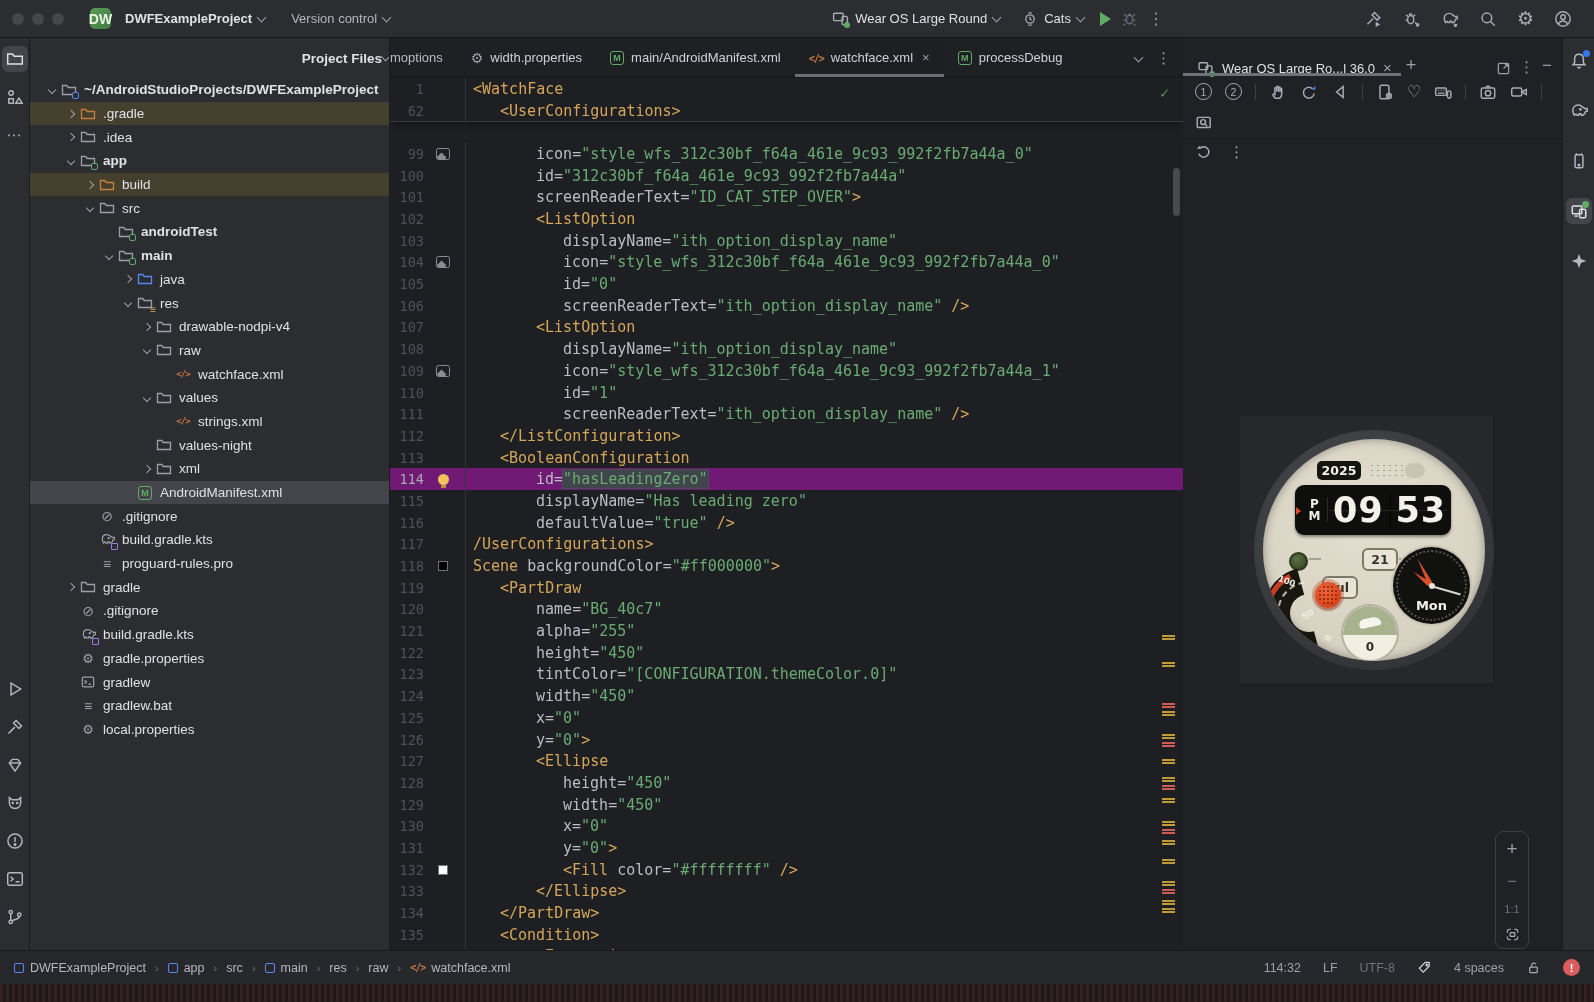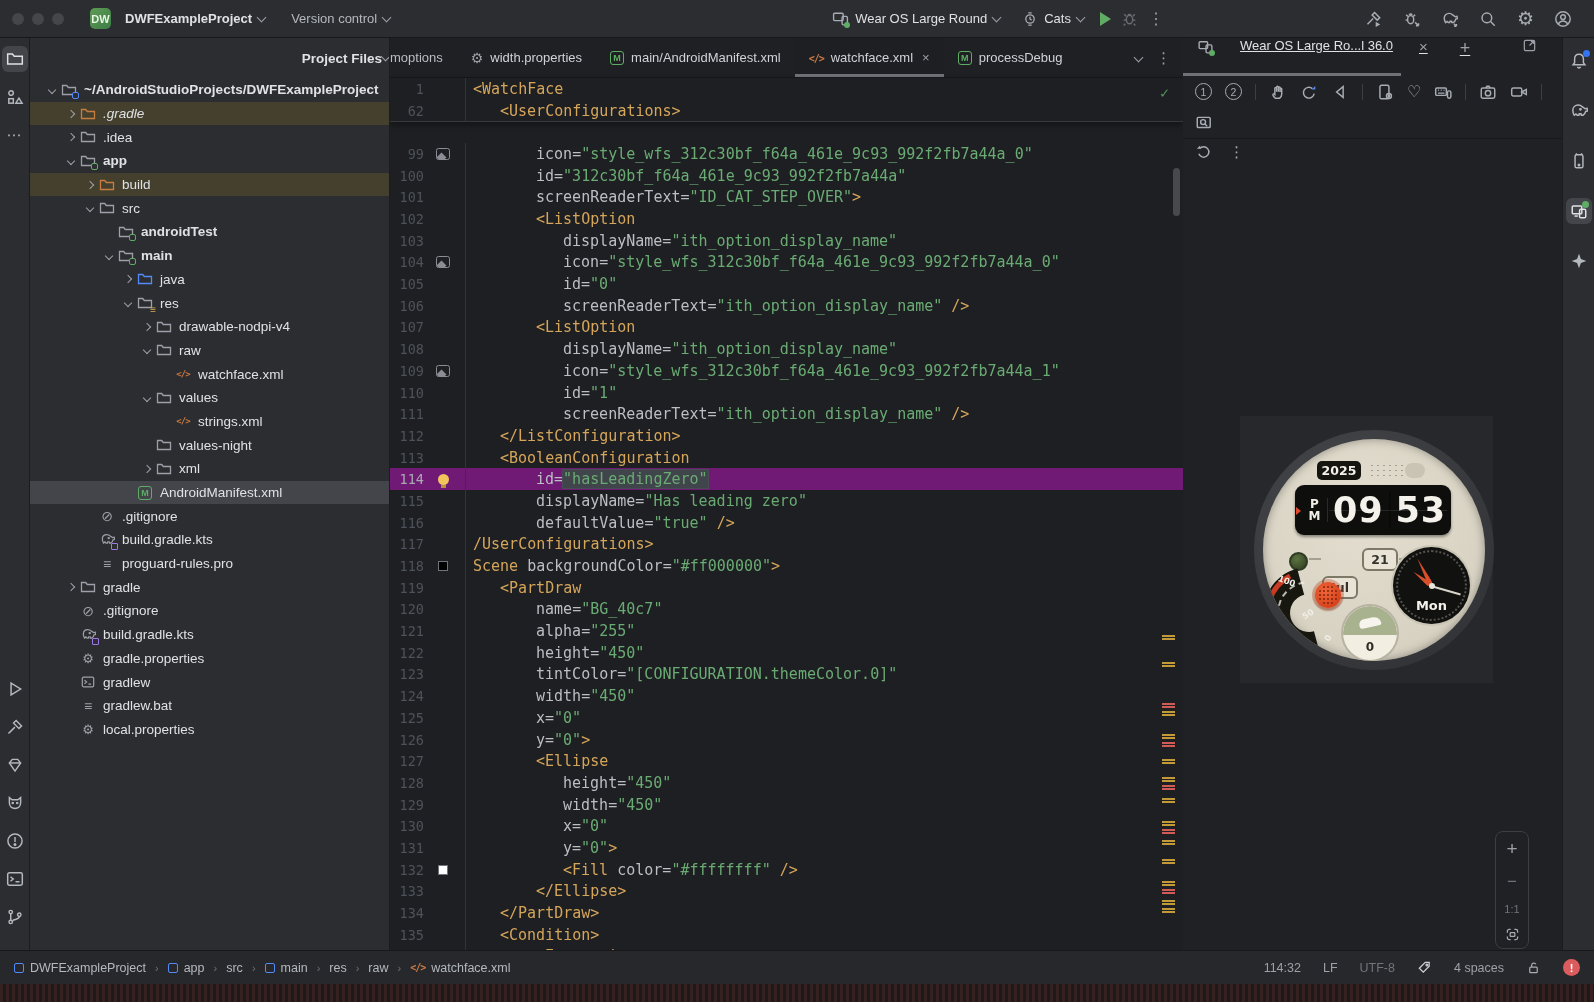--- a/index.html
+++ b/index.html
@@ -7,21 +7,21 @@
               font-family:"Liberation Sans", sans-serif; color:#dfe1e5; }
   svg.ic { display:block; }
   .ico { color:#a8acb3; display:inline-flex; align-items:center; justify-content:center; }
 
   
   #titlebar { position:absolute; left:0; top:0; width:1594px; height:38px; background:#2b2d30;
               display:flex; align-items:center; border-bottom:1px solid #17181a; }
   .traffic { display:flex; gap:8px; margin-left:12px; }
   .traffic span { width:12px; height:12px; border-radius:50%; background:#44464a; }
   .dwlogo { width:21px; height:21px; border-radius:5px; background:linear-gradient(135deg,#5d9c55,#3e7d46);
-            color:#eaf3e6; font-size:11px; font-weight:bold; display:flex; align-items:center; justify-content:center; margin:0 8px 0 26px; }
+            color:#eaf3e6; font-size:14px; font-weight:bold; display:flex; align-items:center; justify-content:center; margin:0 8px 0 26px; }
   .tb-item { display:flex; align-items:center; gap:6px; font-size:13px; color:#dfe1e5; padding:4px 6px; border-radius:6px; cursor:default; }
   .tb-dim { color:#b4b8bf; }
   .chev { width:7px; height:7px; border-right:1.5px solid #9da0a8; border-bottom:1.5px solid #9da0a8; transform:rotate(45deg); margin-top:-3px; }
   .tb-center { display:flex; align-items:center; gap:10px; margin-left:430px; }
   .playtri { width:0; height:0; border-left:11px solid #5fad65; border-top:7px solid transparent; border-bottom:7px solid transparent; }
   .tb-right { display:flex; align-items:center; gap:20px; margin-left:auto; margin-right:22px; }
   .greendot { width:6px; height:6px; background:#5fad65; border-radius:50%; position:absolute; right:-1px; bottom:-1px; }
 
   
   #leftstripe { position:absolute; left:0; top:38px; width:30px; height:912px; background:#2b2d30;
@@ -84,21 +84,21 @@
   .g-bulb { width:11px; height:11px; border-radius:50%; background:#f2c55c; position:relative; }
   .g-bulb::after { content:""; position:absolute; left:3px; bottom:-3px; width:5px; height:3px; background:#b5923f; }
   #editor-check { position:absolute; right:14px; top:6px; color:#549159; font-size:15px; z-index:4; }
   #vscroll { position:absolute; right:3px; top:90px; width:7px; height:48px; border-radius:4px; background:#47494d; z-index:4; }
   .stripe-mark { position:absolute; right:8px; width:13px; height:4.5px; z-index:4; }
   .stripe-mark.y { background:linear-gradient(#c29a38 0 1.6px, transparent 1.6px 2.9px, #c29a38 2.9px 4.5px); }
   .stripe-mark.r { background:linear-gradient(#cf5b56 0 1.6px, transparent 1.6px 2.9px, #cf5b56 2.9px 4.5px); }
 
   
   #devpanel { position:absolute; left:1183px; top:38px; width:379px; height:912px; background:#1f2124; }
-  #dev-header { height:38px; display:flex; align-items:flex-start; padding:0 10px 0 14px; gap:26px; position:relative;text-decoration:underline; }
+  #dev-header { height:38px; display:flex; align-items:flex-end; padding:0 10px 0 14px; gap:8px; position:relative; }
   #dev-tab-underline { position:absolute; left:0; top:35px; width:218px; height:3px; background:#6e7277; }
   #dev-title { font-size:13px; color:#dfe1e5; white-space:nowrap; }
   #dev-header .hctl { color:#9da0a8; font-size:15px; }
   #dev-toolbar { padding:6px 10px 2px 12px; display:flex; align-items:center; gap:13px; flex-wrap:wrap; border-bottom:1px solid #17181a; padding-bottom:6px; }
   .vsep { width:1px; height:16px; background:#3c3e43; }
   .cnum { width:17px; height:17px; border-radius:50%; border:1.4px solid #a8acb3; color:#a8acb3; font-size:10.5px; display:flex; align-items:center; justify-content:center; }
   #dev-toolbar2 { padding:4px 10px 6px 12px; display:flex; gap:16px; align-items:center; }
 
   #dev-screen { position:absolute; left:57px; top:378px; width:253px; height:267px; background:#27282c; }
   #bezel { position:absolute; left:14px; top:14px; width:240px; height:240px; border-radius:50%;
@@ -341,21 +341,21 @@
           <span class="cv down"></span>
         </span>
         <span class="tr-icon">
           <svg class="ic" width="16" height="16" viewBox="0 0 16 16" fill="none" stroke="currentColor" stroke-width="1.3">
             <path d="M1.5 3.5h4.2l1.6 2h7.2v7h-13z"></path>
           </svg>
           <span class="ovl blue"></span>
         </span>
         <span style="font-weight: bold;">~/AndroidStudioProjects/DWFExampleProject</span>
       </div>
-      <div class="tree-row hl-brown" style="padding-left: 33px; font-style: italic;">
+      <div class="tree-row hl-brown" style="padding-left: 33px;">
         <span class="tr-chev">
           <span class="cv right"></span>
         </span>
         <span class="tr-icon">
           <span style="color:#c77d40">
             <svg class="ic" width="16" height="16" viewBox="0 0 16 16" fill="none" stroke="currentColor" stroke-width="1.3">
               <path d="M1.5 3.5h4.2l1.6 2h7.2v7h-13z"></path>
             </svg>
           </span>
         </span>

